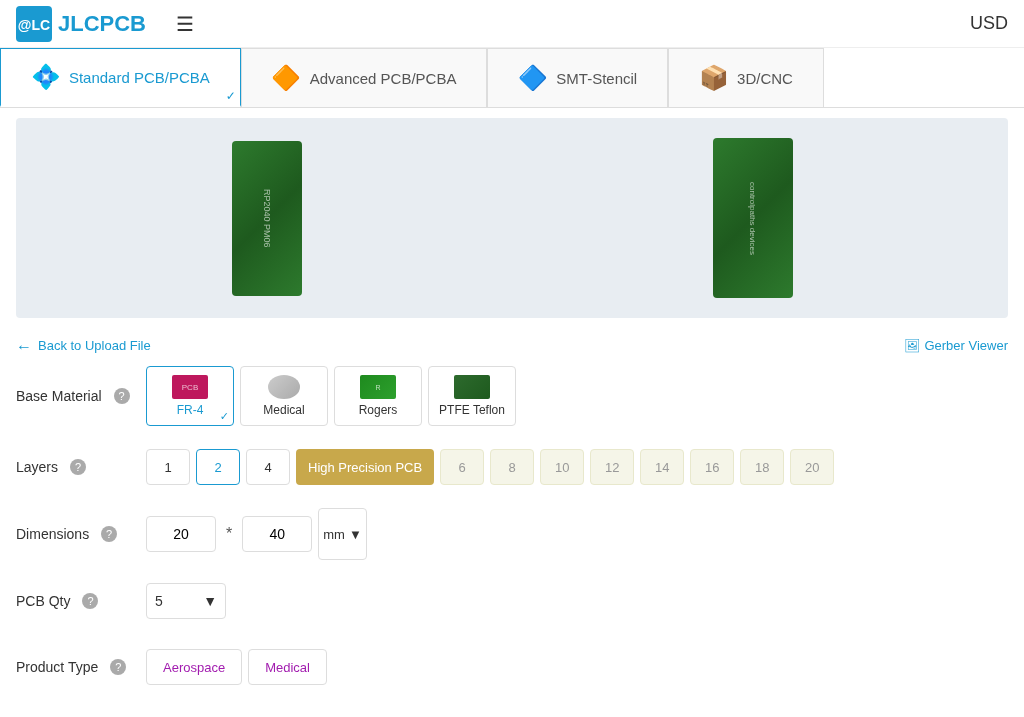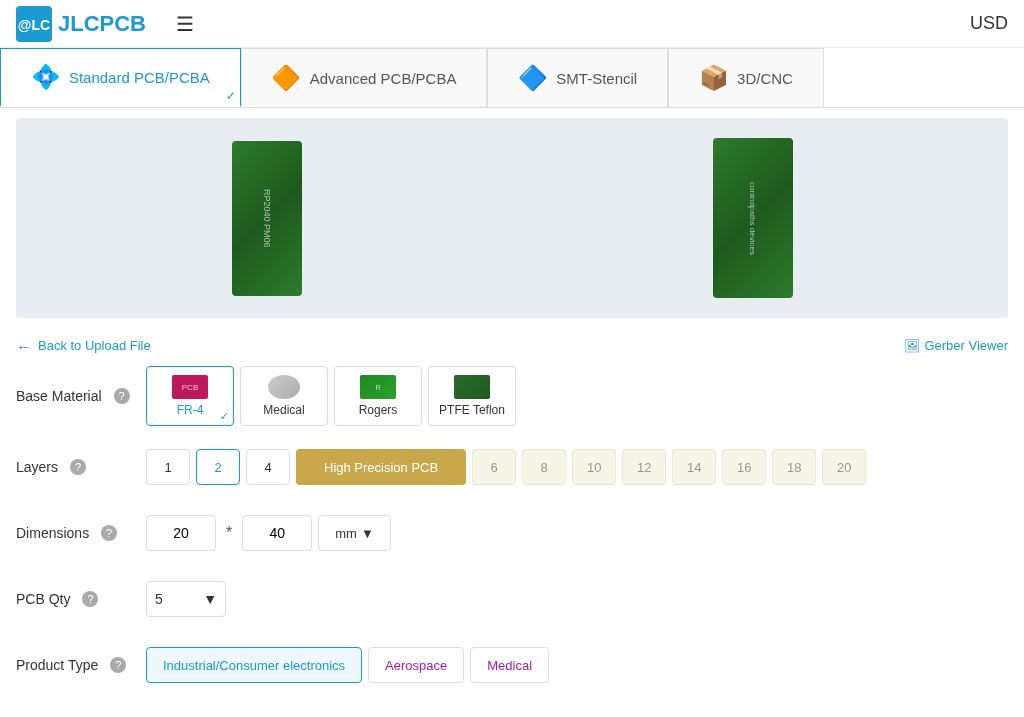--- a/index.html
+++ b/index.html
@@ -236,21 +236,21 @@
     }
     .layer-btn.active {
       border-color: #1a9ad1;
       color: #1a9ad1;
     }
     .precision-btn {
       display: flex;
       align-items: center;
       justify-content: center;
       height: 36px;
-      padding: 0 28px;
+      padding: 0 12px;
       border-radius: 4px;
       cursor: pointer;
       font-size: 13px;
       background: #c8a84b;
       color: #fff;
       border: none;
     }
     .layer-btn-grayed {
       background: #f5f5e8;
       color: #999;
@@ -264,24 +264,24 @@
       border: 1px solid #ddd;
       border-radius: 4px;
       text-align: center;
       font-size: 14px;
       padding: 0 8px;
     }
     .dim-sep { font-size: 16px; color: #555; padding: 0 4px; }
     .dim-unit-select {
       display: flex;
       align-items: center;
-      height: 36px;
-      border: 1px solid #ddd;
-      border-radius: 4px;
-      padding: 0 16px;
+      height: 52px;
+      border: 1px solid #ddd;
+      border-radius: 4px;
+      padding: 0 4px;
       font-size: 13px;
       gap: 4px;
       cursor: pointer;
     }
 
     
     .qty-select {
       display: flex;
       align-items: center;
       width: 80px;
@@ -485,23 +485,20 @@
       </div>
     </div>
   </div>
 
   <div class="option-row">
     <div class="option-label">
       <span>Product Type</span>
       <span class="help-icon">?</span>
     </div>
     <div class="option-controls">
-      <div class="product-btn active">
-        <span>Industrial/Consumer electronics</span>
-      </div>
       <div class="product-btn">
         <span>Aerospace</span>
       </div>
       <div class="product-btn">
         <span>Medical</span>
       </div>
     </div>
   </div>
 
 </div>

